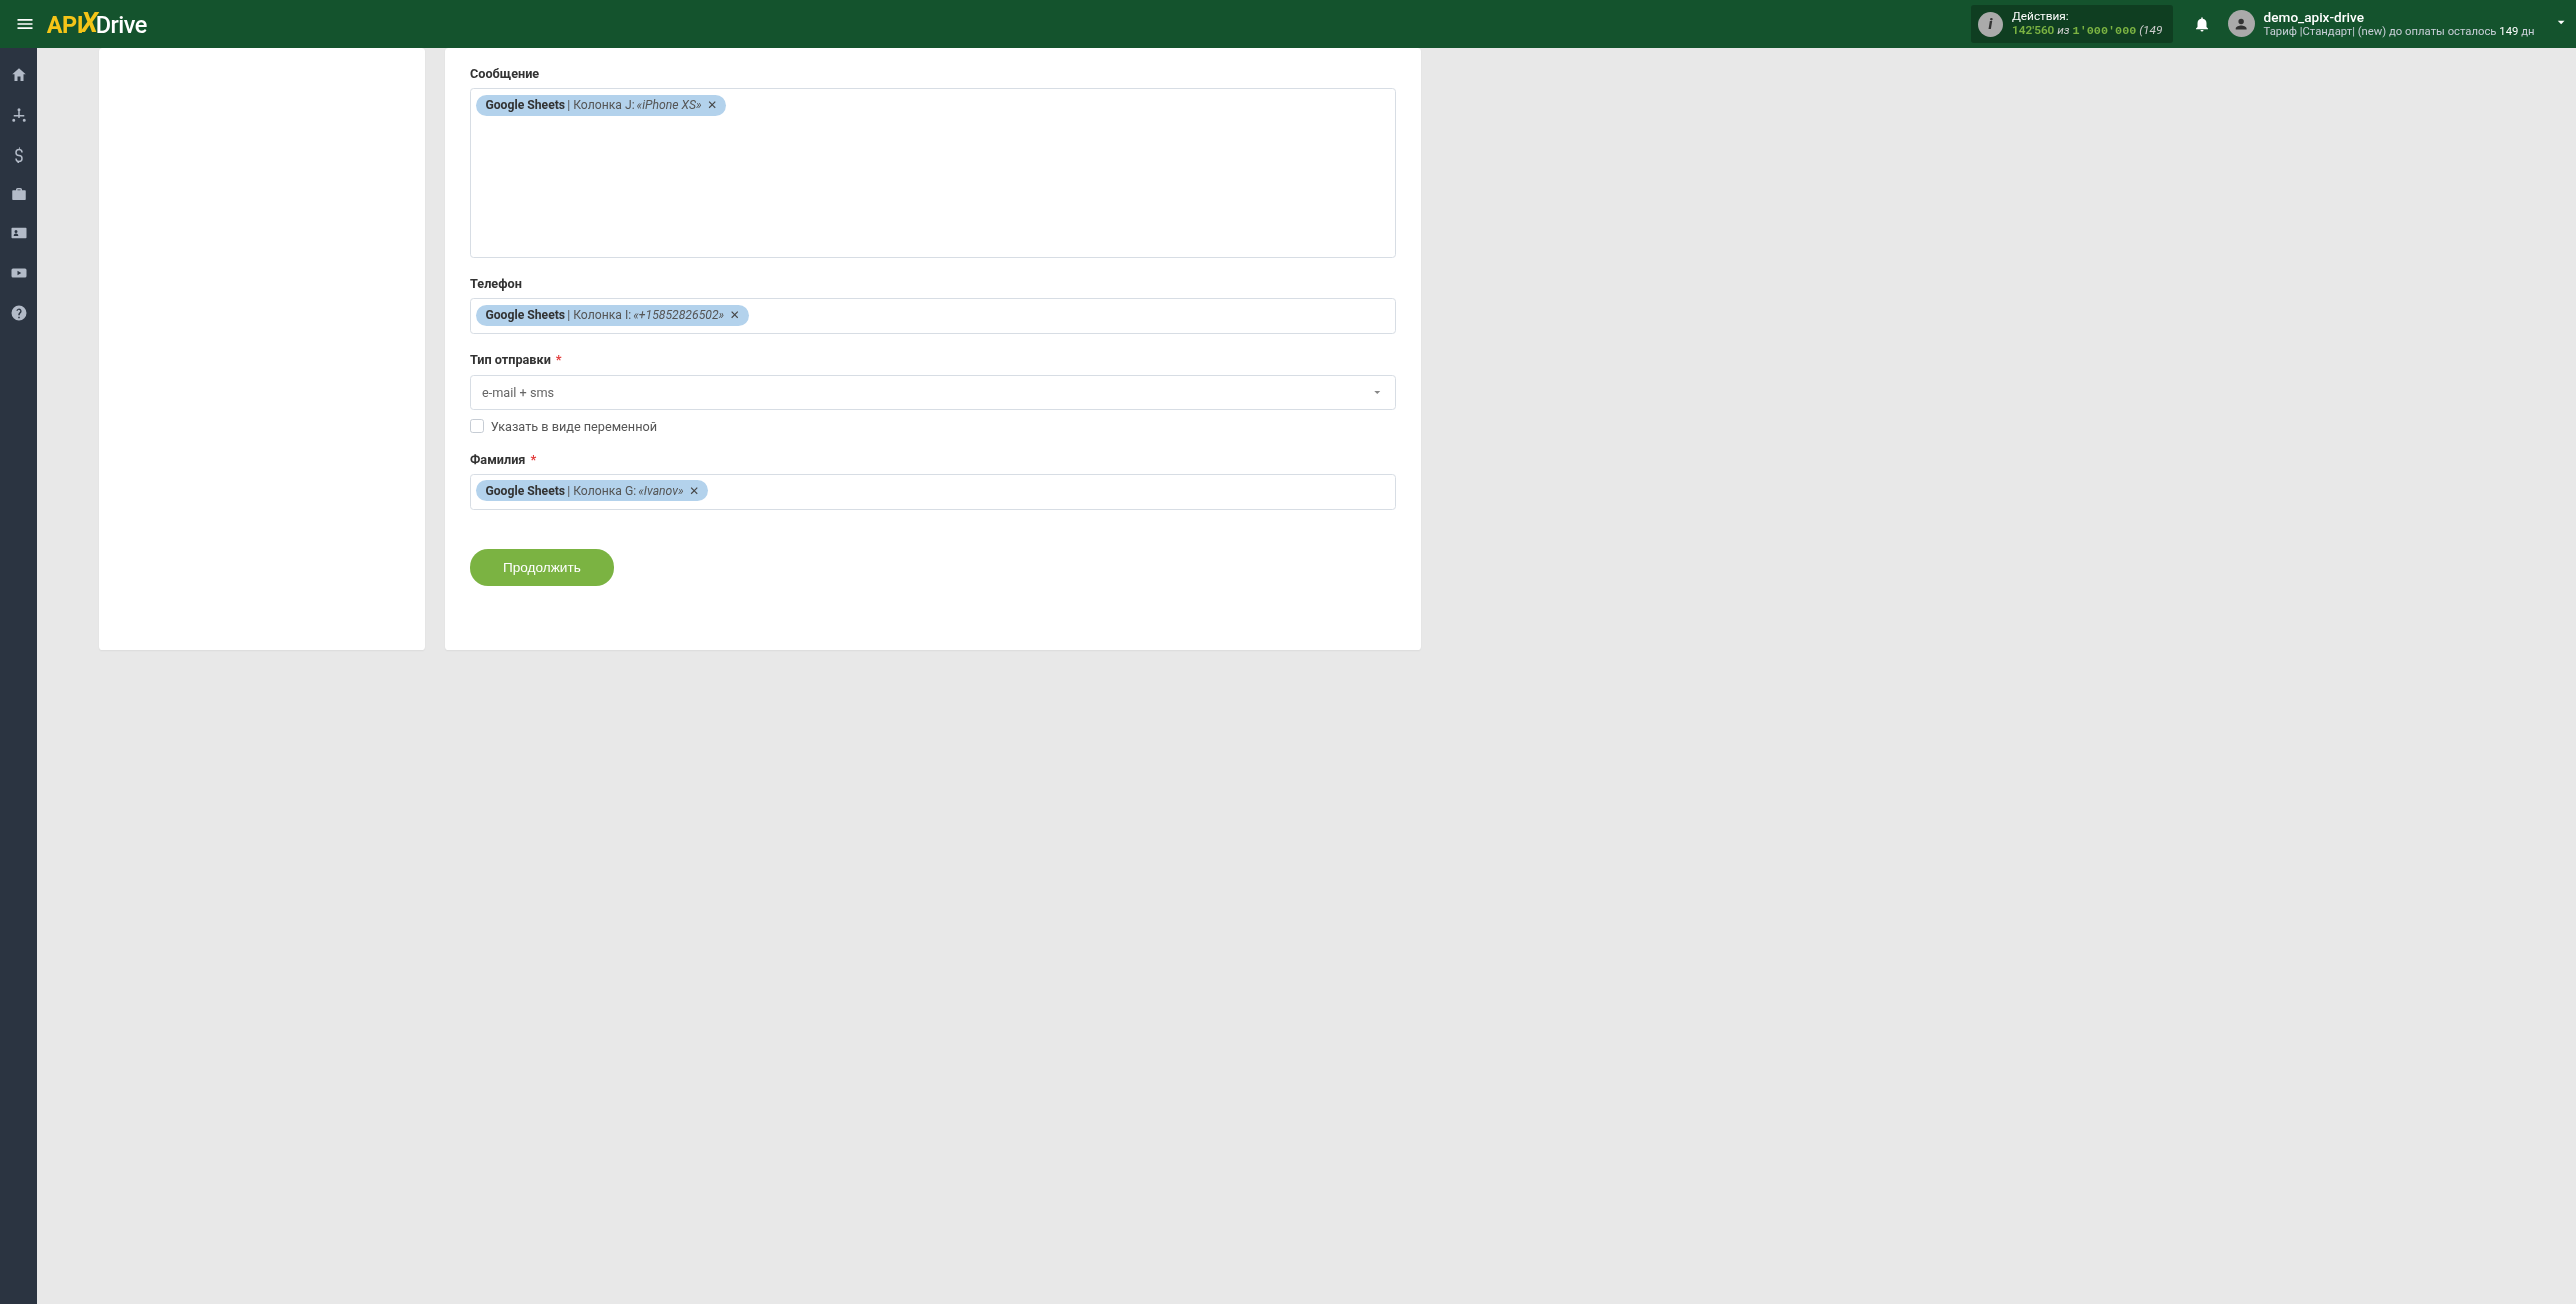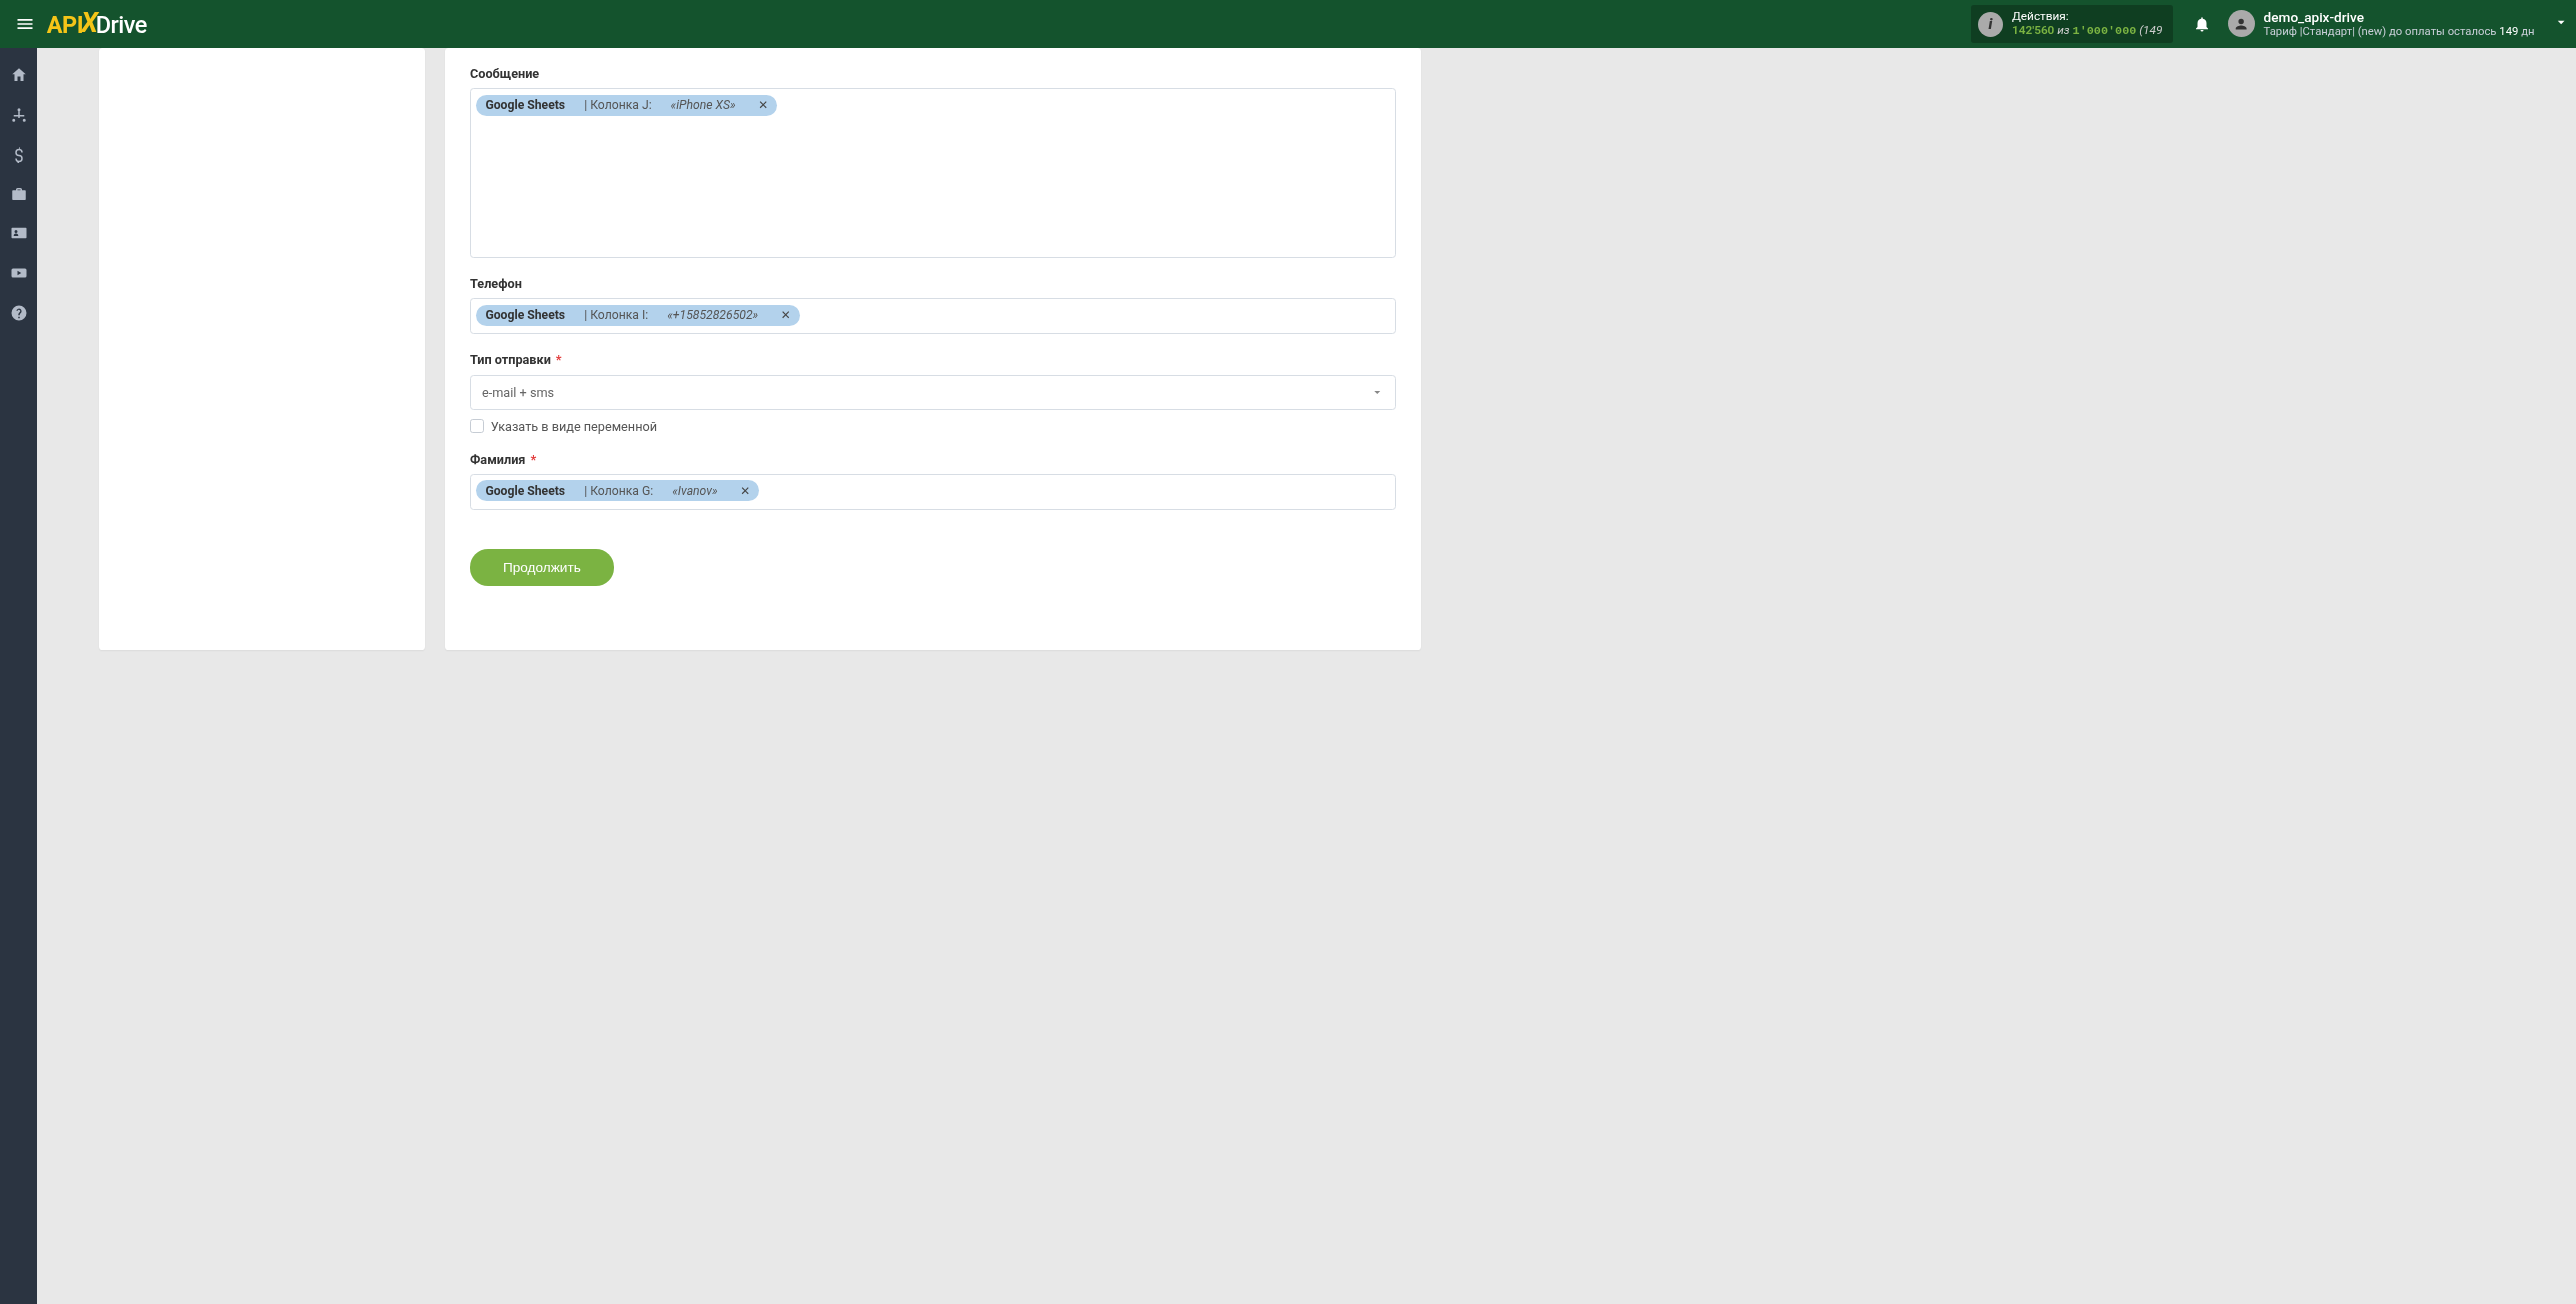--- a/index.html
+++ b/index.html
@@ -53,21 +53,21 @@
 .card-left { width: 326px; height: 602px; }
 .card-right { flex: 1; max-width: 976px; min-height: 602px; padding: 18px 25px 25px 25px; }
 
 .form-group { margin-bottom: 18px; }
 .form-label { font-weight: 700; color: #333; font-size: 12.7px; margin-bottom: 7.2px; display: block; }
 .req { color: #e23b3b; margin-left: 1.8px; }
 
 .tag-input { border: 0.9px solid #d7dde4; border-radius: 3.6px; padding: 5.4px; background: #fff; min-height: 36px; display: flex; flex-wrap: wrap; align-items: flex-start; gap: 5.4px; }
 .tag-input.tall { min-height: 170px; align-content: flex-start; }
 
-.tag-pill { background: #b3d2ec; border-radius: 11px; padding: 3.6px 9px; display: inline-flex; align-items: flex-start; gap: 19px; font-size: 12.2px; color: #333; }
+.tag-pill { background: #b3d2ec; border-radius: 11px; padding: 3.6px 9px; display: inline-flex; align-items: flex-start; gap: 2px; font-size: 12.2px; color: #333; }
 .tag-source { font-weight: 700; }
 .tag-col { color: #555; }
 .tag-val { font-style: italic; color: #555; }
 .tag-x { margin-left: 3.6px; font-size: 11.8px; color: #444; cursor: pointer; }
 
 .select-box { border: 0.9px solid #d7dde4; border-radius: 3.6px; padding: 9px 11px; background: #fff; display: flex; align-items: flex-end; justify-content: space-between; cursor: pointer; color: #666; font-size: 12.7px; }
 .select-box svg { width: 14.5px; height: 14.5px; fill: #888; }
 
 .check-row { display: flex; align-items: center; gap: 7.2px; margin-top: 9px; color: #555; font-size: 12.7px; }
 .checkbox { width: 13.6px; height: 13.6px; border: 0.9px solid #c6ccd4; border-radius: 2.7px; background: #fff; }

